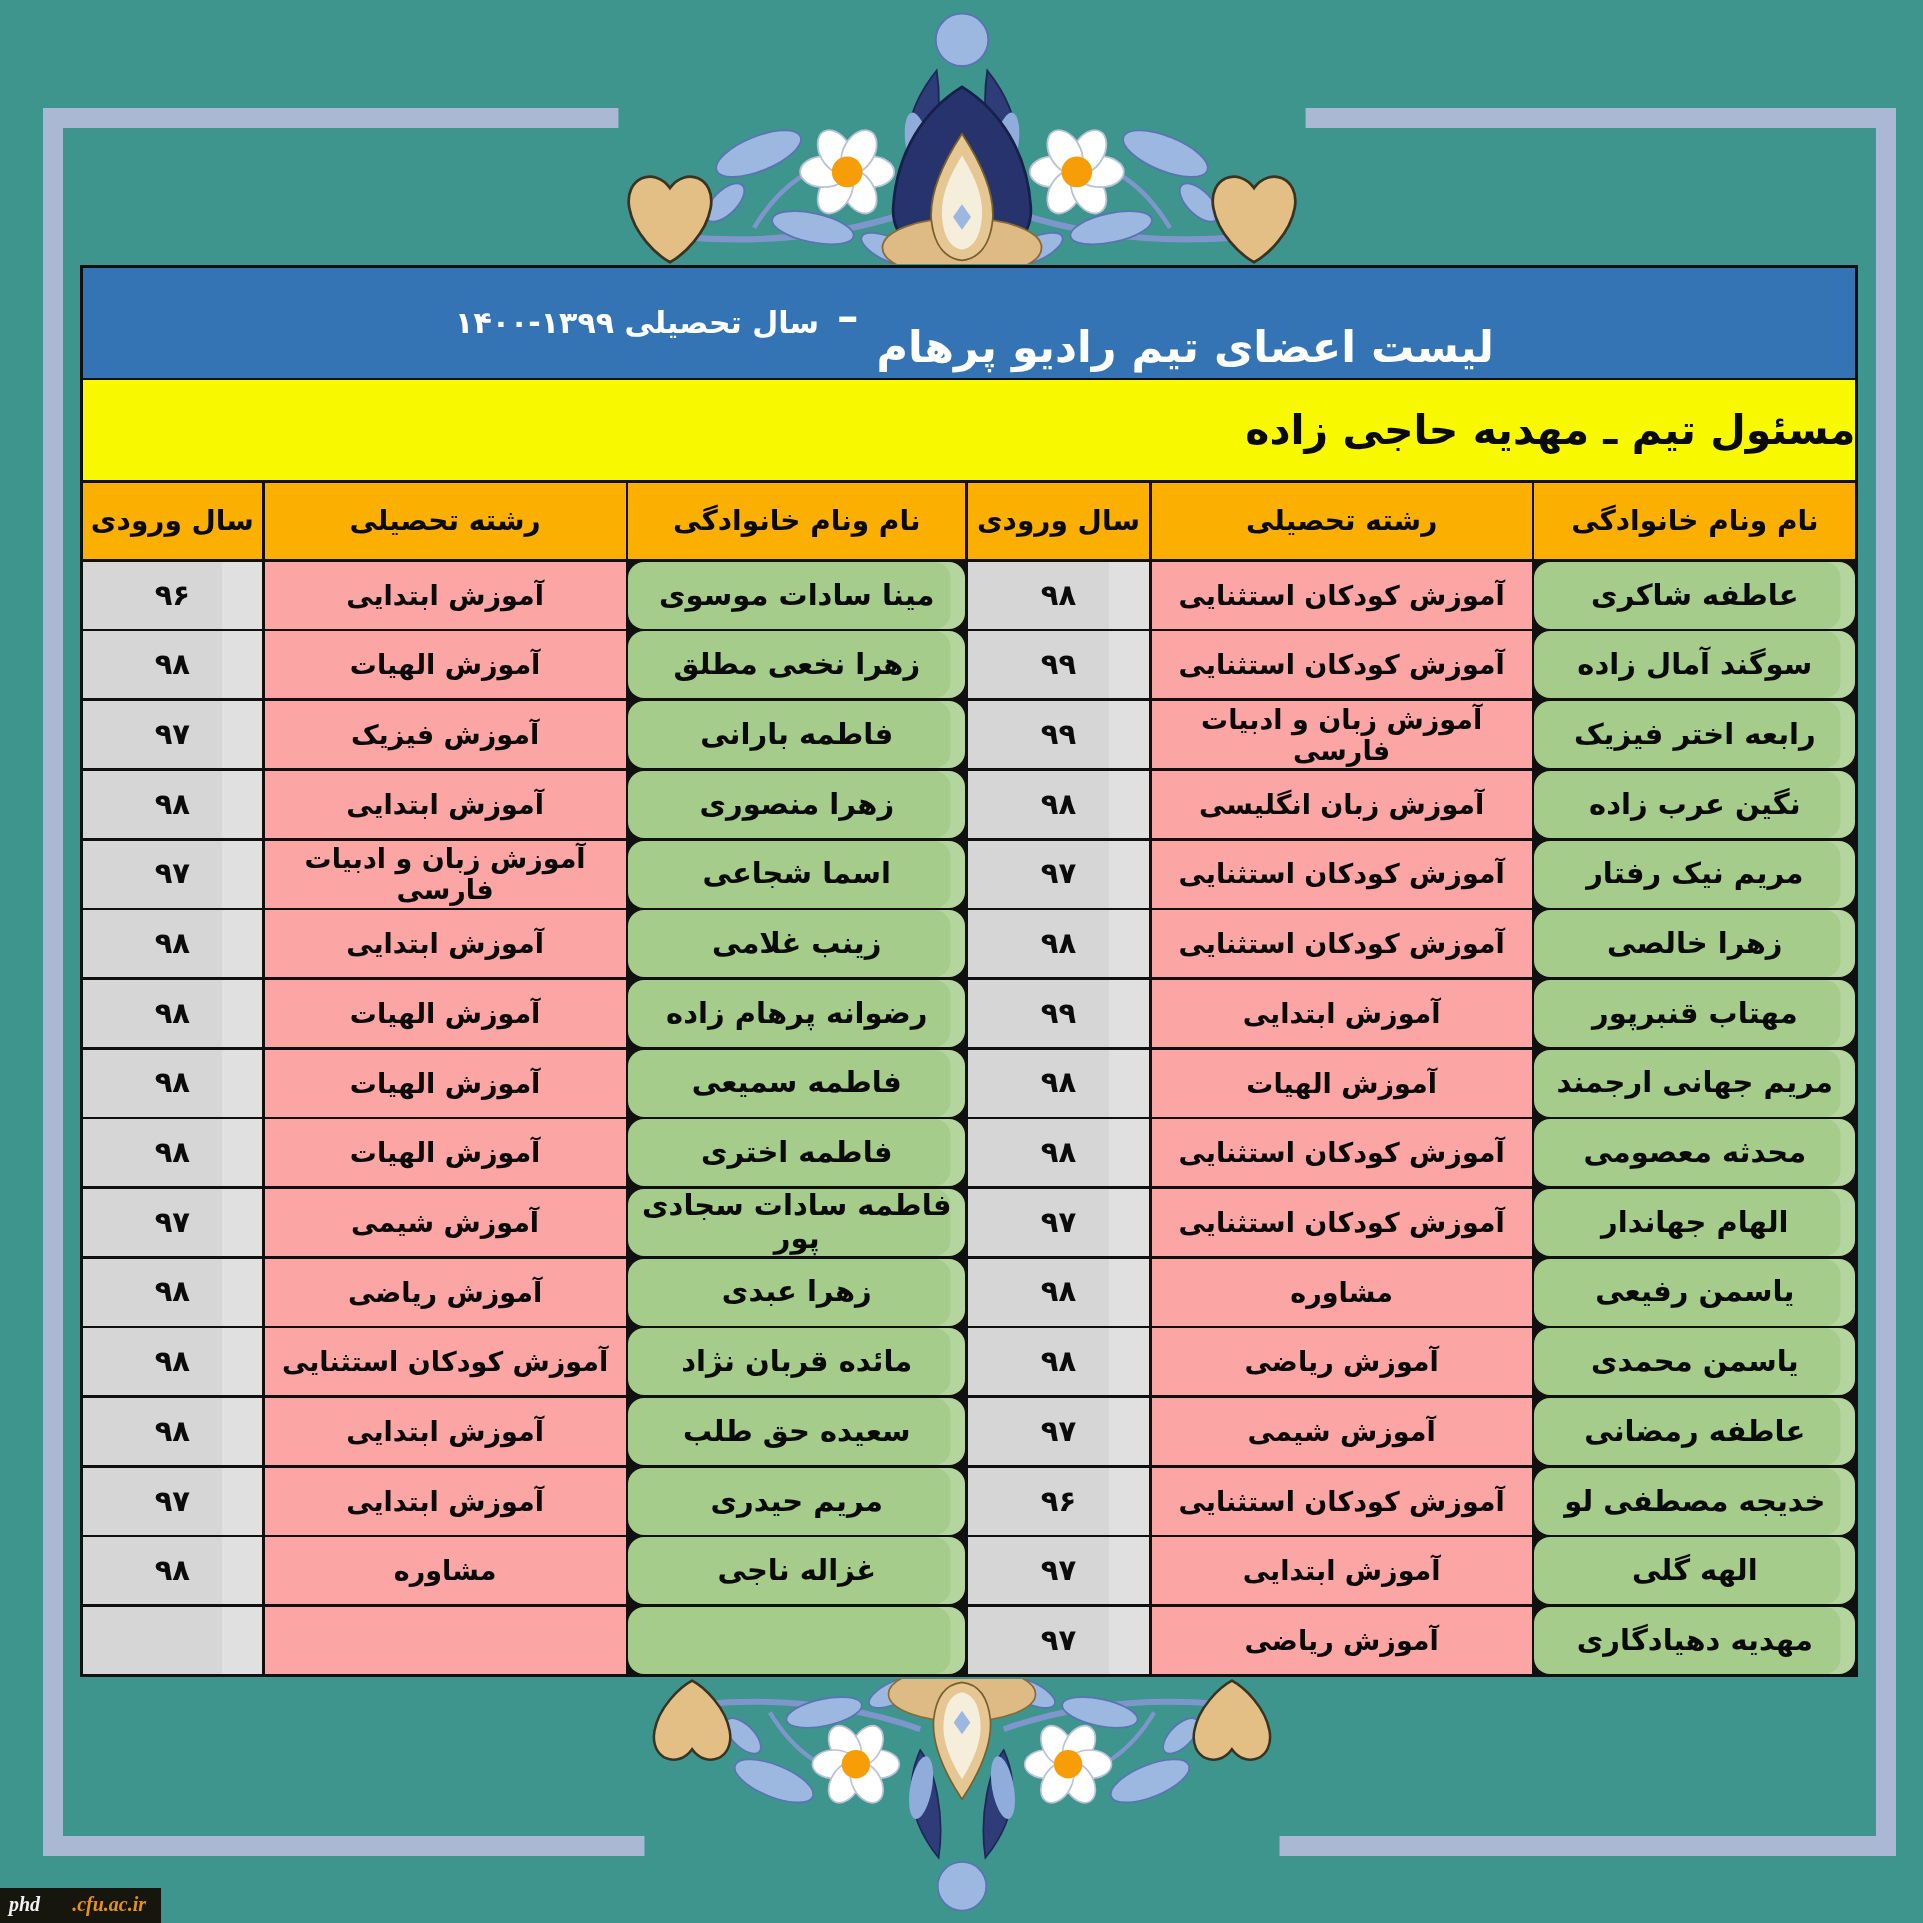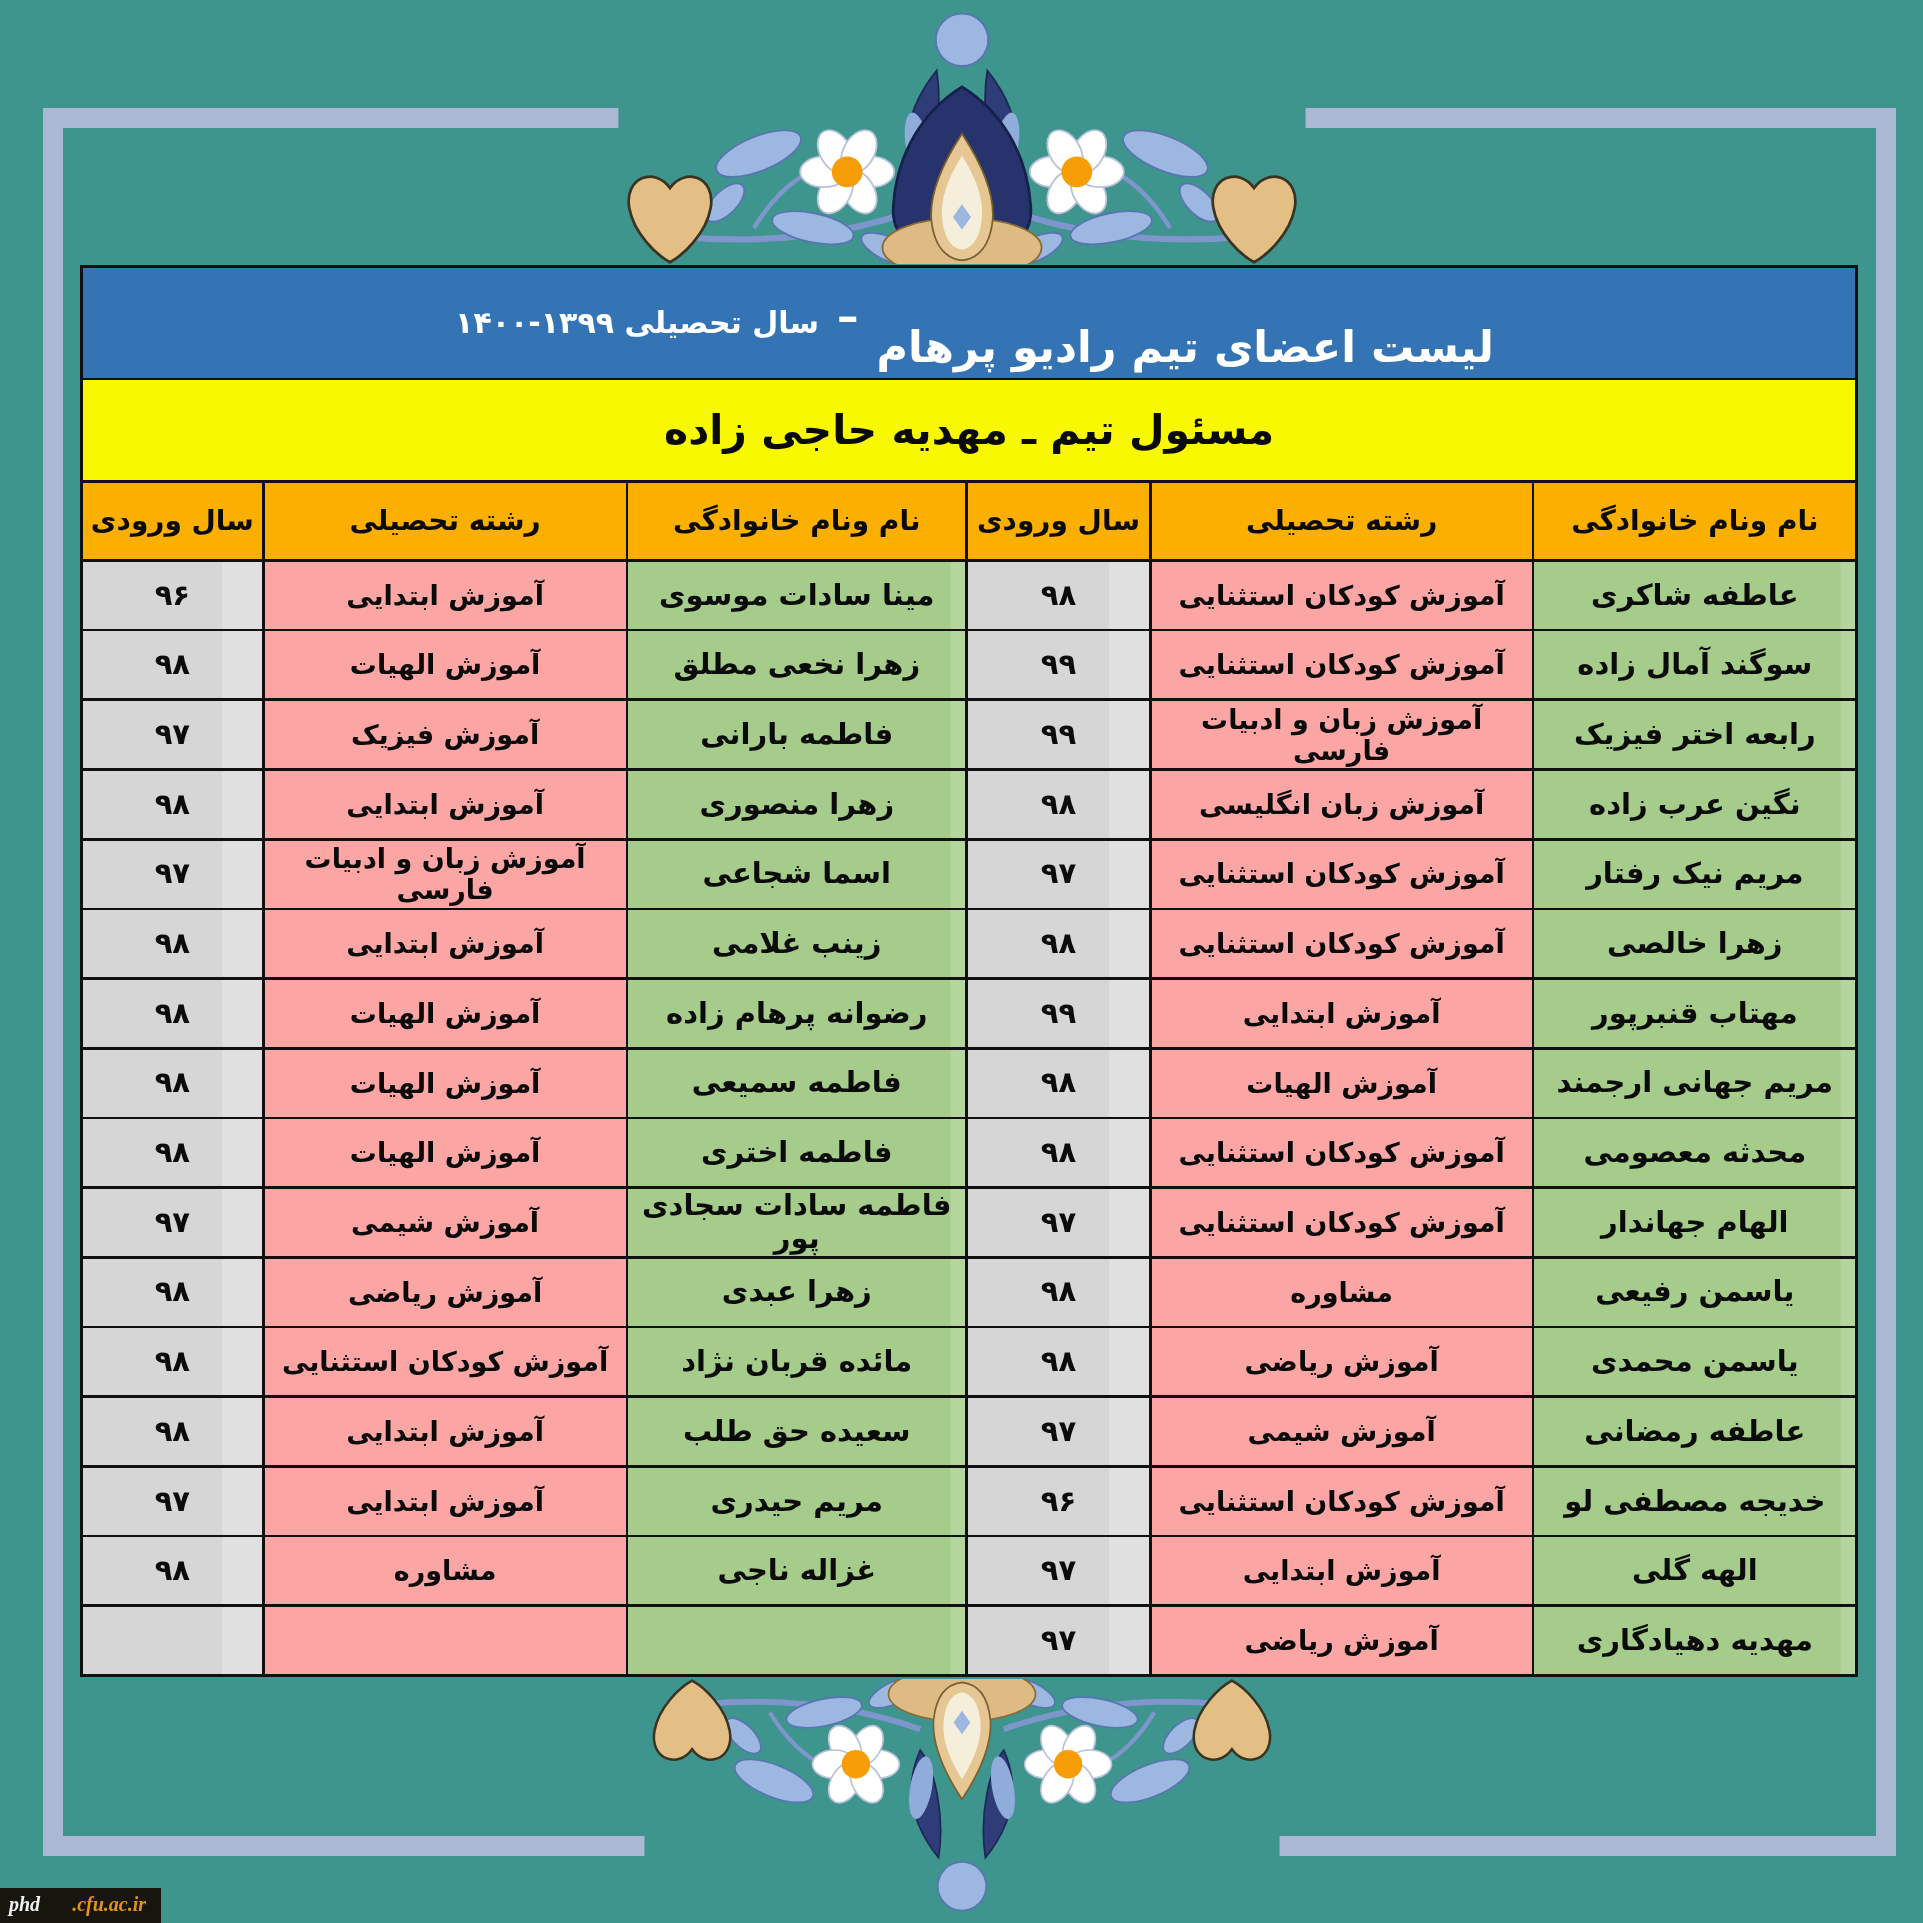--- a/index.html
+++ b/index.html
@@ -26,34 +26,34 @@
     display:flex;flex-direction:column;gap:2.7px;direction:rtl;
   }
   .title-bar{
     height:110px;background:#3474b5;display:flex;align-items:center;justify-content:center;
     gap:18px;color:#ffffff;white-space:nowrap;
   }
   .title-main{font-size:43px;font-weight:bold;margin-top:48px;}
   .title-dash{font-size:43px;font-weight:bold;position:relative;top:-7.2px;}
   .title-sub{font-size:30px;font-weight:bold;margin-left:11px;}
   .manager-bar{
-    height:100px;background:#f8f800;display:flex;align-items:center;justify-content:center;
+    height:100px;background:#f8f800;display:flex;align-items:center;
     color:#0a0a0a;font-size:41px;font-weight:bold;
   }
   .grid{
     display:grid;direction:rtl;background:#101010;
     grid-template-columns:321px 380px 181px 337px 361px 179px;
     grid-template-rows:76px;grid-auto-rows:67px;gap:2.7px;
   }
   .cell{
     display:flex;align-items:center;justify-content:center;text-align:center;
     font-weight:bold;color:#0b0b0b;line-height:1.15;padding:0 5.4px;box-sizing:border-box;
   }
   .c-head{background:#fbaf00;font-size:28px;}
-  .c-name{background:#a5cc8a;font-size:29px;}
+  .c-name{background:#a5cc8a;font-size:29px;border-radius:16px;}
   .c-field{background:#fca5a5;font-size:27px;}
   .c-year{background:#d6d6d6;font-size:29px;}
   
   .c-year{box-shadow:inset -40px 0 0 rgba(255,255,255,0.25);}
   .c-name{box-shadow:inset -14.5px 0 0 rgba(255,255,255,0.18);}
 
   .watermark{
     position:absolute;left:0;bottom:0;z-index:5;background:#17160e;
     padding:4.5px 14.5px 7.2px 9px;font-family:"Liberation Serif", serif;
     font-style:italic;font-weight:bold;font-size:20px;direction:ltr;

